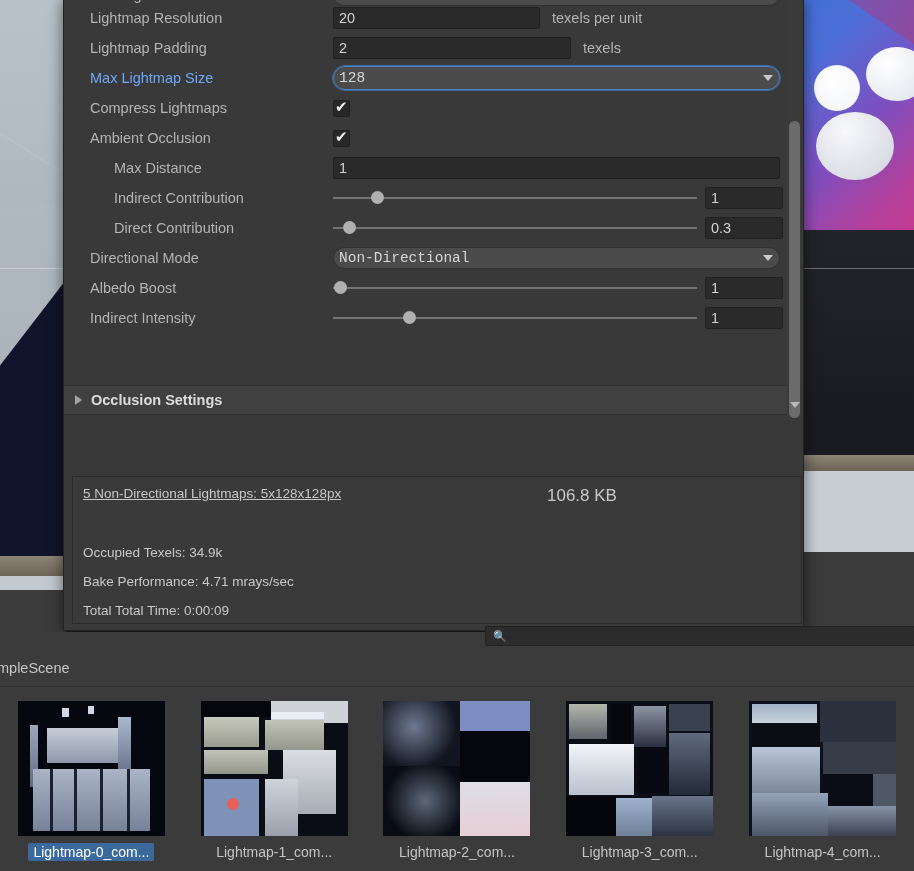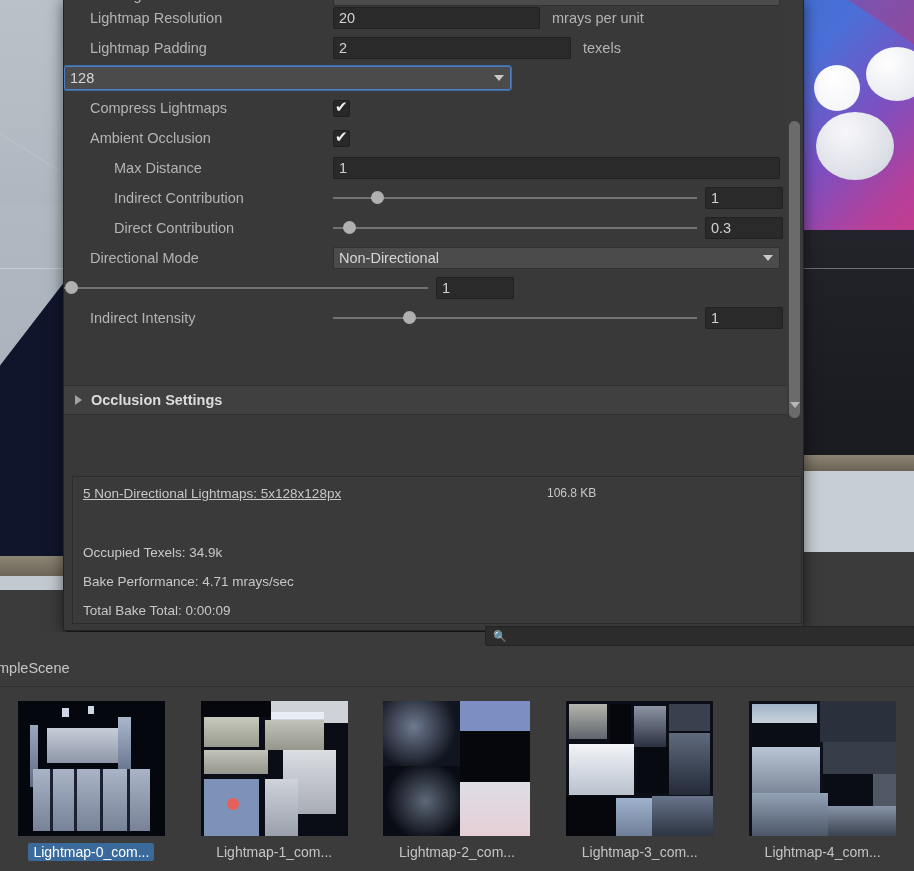--- a/index.html
+++ b/index.html
@@ -62,23 +62,23 @@
   .row { position: relative; height: 30px; display: flex; align-items: center; }
   .row .label { color: #b4b4b4; font-size: 14.5px; white-space: nowrap; }
   .row .label.indent { padding-left: 24px; }
   .row .label.highlight { color: #6da8f5; }
   .lbl-col { width: 269px; flex: 0 0 269px; padding-left: 26px; }
   .fld-col { flex: 1; display: flex; align-items: center; }
 
   .txtfield { height: 22px; background: #2a2a2a; border: 1px solid #212121; border-radius: 2px;
               color: #d2d2d2; font-size: 14.5px; display: flex; align-items: center;
               padding: 0 5px; }
-  .dropdown { height: 22px; background: #4b4b4b; border: 1px solid #303030; border-radius: 2px;
+  .dropdown { height: 22px; background: #4b4b4b; border: 1px solid #303030; border-radius: 12px;
               color: #d6d6d6; font-size: 14.5px; display: flex; align-items: center;
-              padding: 0 5px; position: relative; }
+              padding: 0 5px; position: relative; font-family: Liberation Mono, monospace; }
   .dropdown.focused { border: 1px solid #4f7fbf; outline: 1px solid #3c6ba5; }
   .dropdown .caret { position: absolute; right: 6px; top: 50%; transform: translateY(-50%);
                      width: 0; height: 0; border-left: 5px solid transparent;
                      border-right: 5px solid transparent; border-top: 6px solid #c8c8c8; }
   .checkbox { width: 17px; height: 17px; background: #282828; border: 1px solid #1f1f1f;
               border-radius: 2px; position: relative; }
   .checkbox.checked::after { content: "✔"; position: absolute; left: 1px; top: -3px;
               font-size: 15px; color: #f0f0f0; }
   .slider { position: relative; height: 20px; display: flex; align-items: center; }
   .slider .track { position: absolute; left: 0; right: 0; top: 9px; height: 2px; background: #737373; }
@@ -105,21 +105,21 @@
              display: flex; align-items: center; justify-content: center; }
   .gen-btn .caret { position: absolute; right: 9px; top: 50%; transform: translateY(-50%);
                     width: 0; height: 0; border-left: 5px solid transparent;
                     border-right: 5px solid transparent; border-top: 6px solid #cfcfcf; }
   .auto-lbl { color: #cfcfcf; font-size: 15px; margin: 0 8px 0 7px; }
 
   
   .stats { position: absolute; left: 8px; top: 477px; width: 730px; height: 148px;
            background: #3a3a3a; border: 1px solid #2b2b2b; }
   .stats .line { position: absolute; color: #c8c8c8; font-size: 13.5px; left: 10px; }
-  .stats .size { position: absolute; color: #c8c8c8; font-size: 12px; left: 474px; }
+  .stats .size { position: absolute; color: #c8c8c8; font-size: 17px; left: 474px; }
 
   
   .vscroll { position: absolute; right: 0px; top: 0; width: 17px; height: 416px; background: #3a3a3a; }
   .vscroll .thumb { position: absolute; left: 3px; top: 113px; width: 11px; height: 297px;
                     background: #6b6b6b; border-radius: 6px; }
   .vscroll .dncaret { position: absolute; left: 4px; top: 403px; width: 0; height: 0;
                       border-left: 5px solid transparent; border-right: 5px solid transparent;
                       border-top: 6px solid #b8b8b8; }
 
   
@@ -186,35 +186,36 @@
         </div>
           </div>
       </div>
 
       <div class="row">
         <div class="lbl-col"><span class="label">Lightmap Resolution</span></div>
         <div class="fld-col">
           <div class="txtfield" style="width:207px;">
             <span>20</span>
           </div>
-          <span class="label" style="margin-left:12px;">mrays per unit</span>
+          <span class="label" style="margin-left:12px;">texels per unit</span>
         </div>
       </div>
 
       <div class="row">
         <div class="lbl-col"><span class="label">Lightmap Padding</span></div>
         <div class="fld-col">
           <div class="txtfield" style="width:238px;">
             <span>2</span>
           </div>
           <span class="label" style="margin-left:12px;">texels</span>
         </div>
       </div>
 
       <div class="row">
+        <div class="lbl-col"><span class="label highlight">Max Lightmap Size</span></div>
         <div class="fld-col">
             <div class="dropdown focused" style="width:447px; height:24px;">
           <span>128</span>
               <span class="caret"></span>
         </div>
           </div>
       </div>
 
       <div class="row">
         <div class="lbl-col"><span class="label">Compress Lightmaps</span></div>
@@ -269,20 +270,21 @@
         <div class="lbl-col"><span class="label">Directional Mode</span></div>
         <div class="fld-col">
             <div class="dropdown" style="width:447px;">
           <span>Non-Directional</span>
               <span class="caret"></span>
         </div>
           </div>
       </div>
 
       <div class="row">
+        <div class="lbl-col"><span class="label">Albedo Boost</span></div>
         <div class="fld-col">
           <div class="slider" style="width:364px;">
             <div class="track"></div>
             <div class="knob" id="knob-ab" style="left: calc(2% - 6px);"></div>
           </div>
           <div class="txtfield numbox">
             <span>1</span>
           </div>
         </div>
       </div>
@@ -311,21 +313,21 @@
       <span class="arrow"></span>
       <span class="title">Occlusion Settings</span>
     </div>
 
 
     <div class="stats">
       <span class="line" style="top:9px;text-decoration:underline;">5 Non-Directional Lightmaps: 5x128x128px</span>
       <span class="size" style="top:9px;">106.8 KB</span>
       <span class="line" style="top:68px;">Occupied Texels: 34.9k</span>
       <span class="line" style="top:97px;">Bake Performance: 4.71 mrays/sec</span>
-      <span class="line" style="top:126px;">Total Bake Total: 0:00:09</span>
+      <span class="line" style="top:126px;">Total Total Time: 0:00:09</span>
     </div>
   </div>
 
   <div class="proj">
     <div class="searchbar">
       <span class="mag">🔍</span>
     </div>
     <div class="breadcrumb">
       <span class="crumb">mpleScene</span>
     </div>

